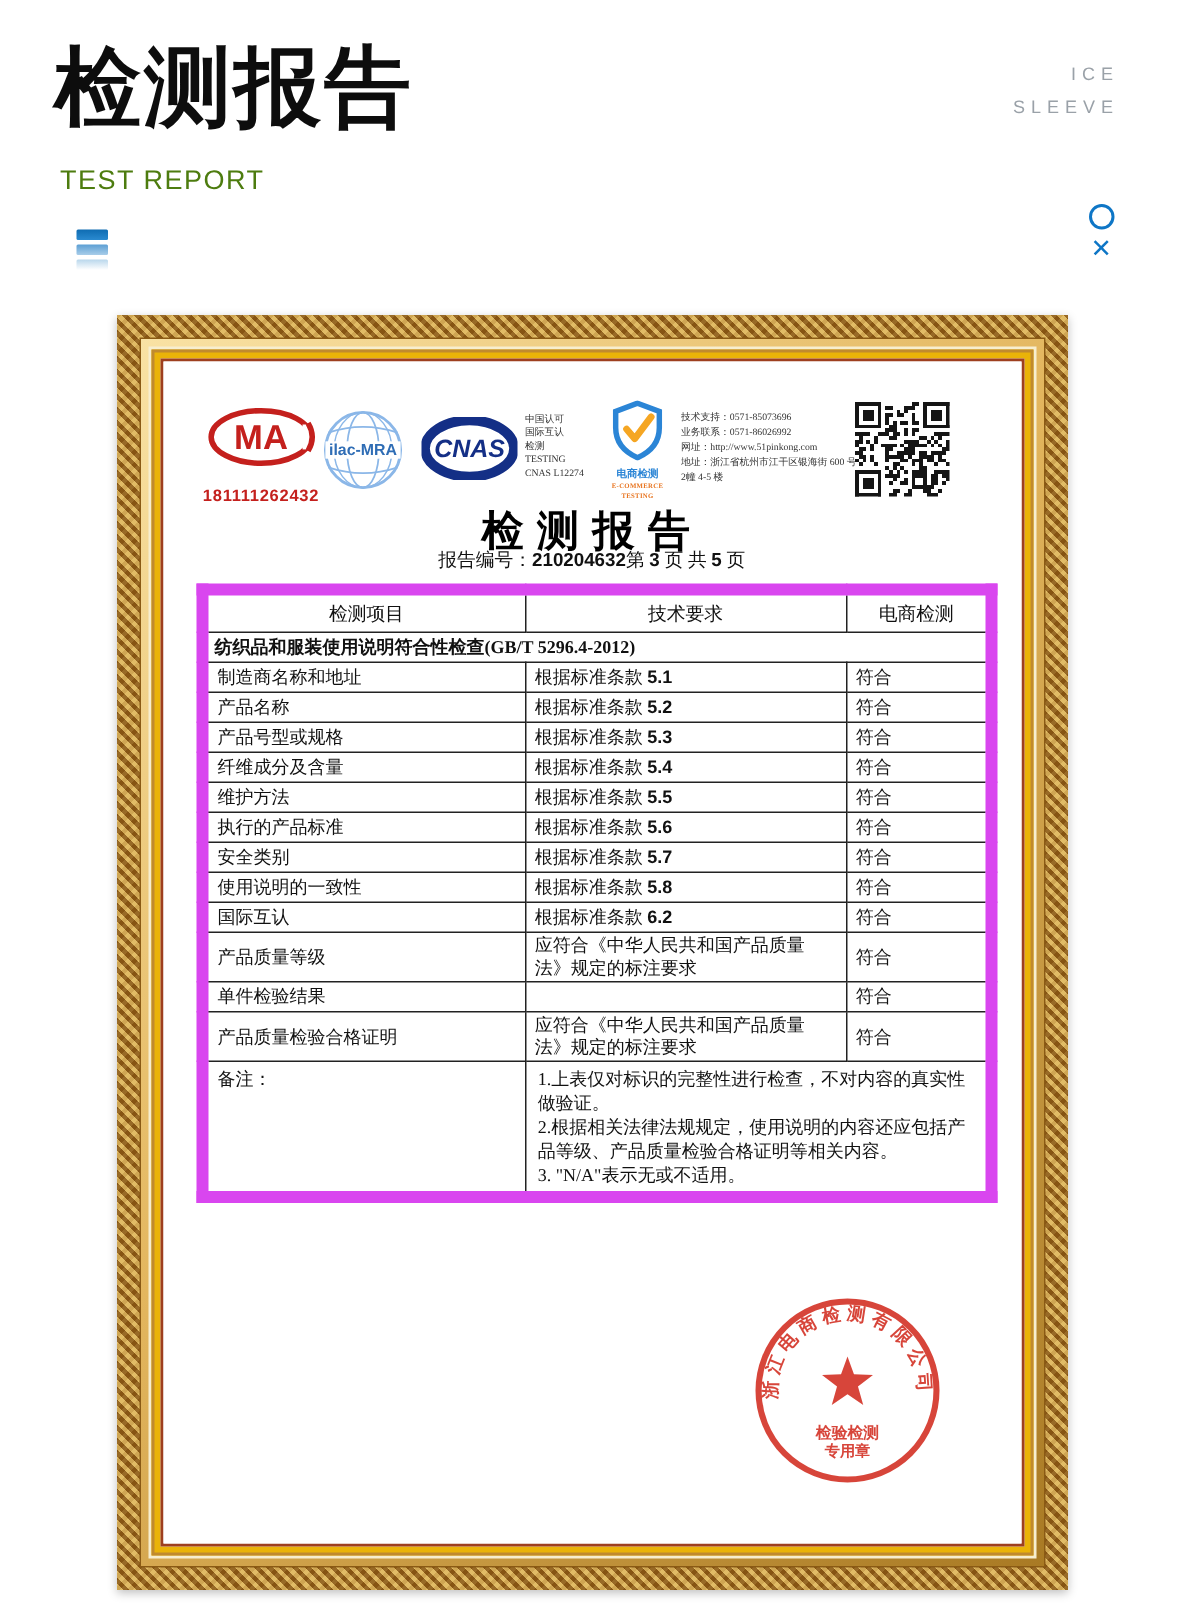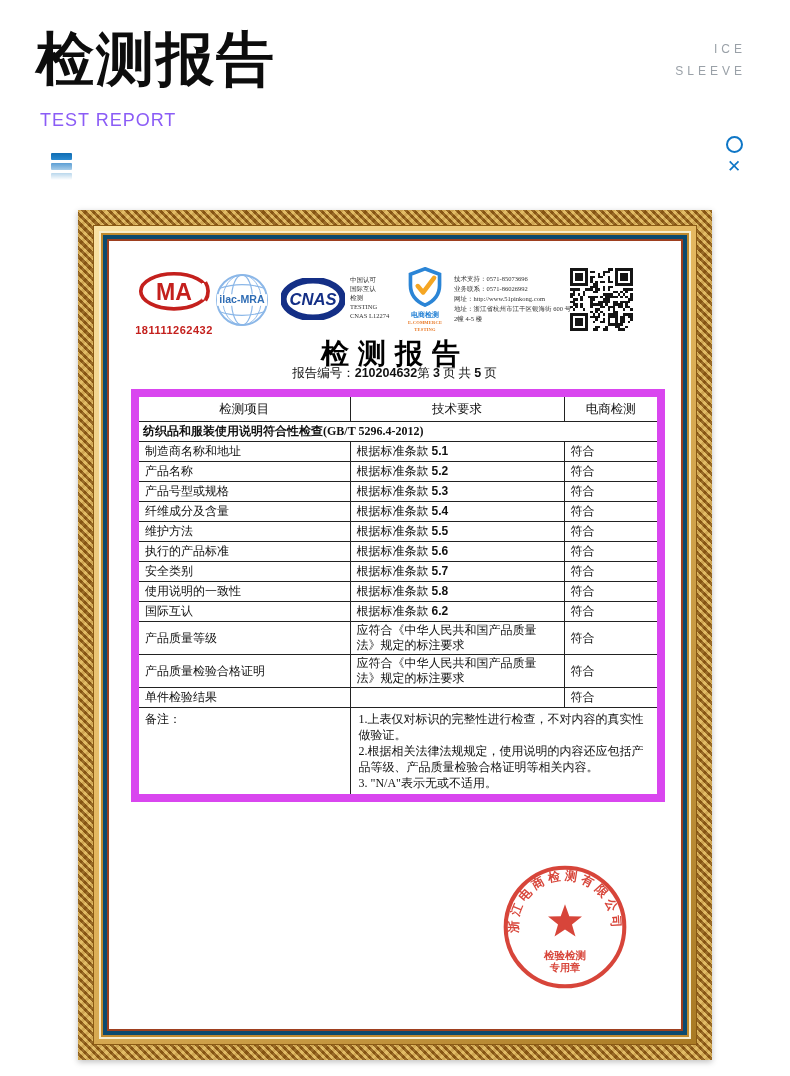--- a/index.html
+++ b/index.html
@@ -2,42 +2,42 @@
 <html><head>
 <meta charset="utf-8">
 <style>
   html,body{margin:0;padding:0;background:#fff;}
   .screen{position:relative;width:790px;height:1076px;background:#fff;overflow:hidden;
           font-family:"Liberation Sans","DejaVu Sans",sans-serif;}
 
   
   .hero-title{position:absolute;left:36px;top:30px;font-size:58px;font-weight:900;
               letter-spacing:2px;color:#0d0d0d;line-height:1;}
-  .hero-sub{position:absolute;left:40px;top:110px;font-size:18px;color:#8b5cf6;letter-spacing:1px;}
+  .hero-sub{position:absolute;left:40px;top:110px;font-size:18px;color:#4d7c0f;letter-spacing:1px;}
   .brand{position:absolute;right:44px;top:38px;text-align:right;color:#9aa1a8;
          font-size:12px;letter-spacing:4px;line-height:22px;}
   .menu-icon{position:absolute;left:51px;top:153px;width:21px;}
   .menu-icon i{display:block;width:21px;height:7px;border-radius:1px;margin-bottom:3px;}
   .menu-icon i:nth-child(1){background:linear-gradient(#0f6cb2,#2a8ad0);}
   .menu-icon i:nth-child(2){background:linear-gradient(#5c9fd4,#a8cde9);}
   .menu-icon i:nth-child(3){background:linear-gradient(#b9d7ec,rgba(255,255,255,0.05));}
   .ring-icon{position:absolute;left:726px;top:136px;width:13px;height:13px;
              border:2.5px solid #0e76c6;border-radius:50%;}
   .x-icon{position:absolute;left:727px;top:156px;font-size:17px;font-weight:bold;color:#0e76c6;}
 
   
   .frame{position:absolute;left:78px;top:210px;width:634px;height:850px;box-sizing:border-box;
          padding:15px;background-color:#9a651c;
          background-image:repeating-linear-gradient(45deg,rgba(255,223,130,.55) 0 3px,rgba(122,74,14,.55) 3px 6px),
                           repeating-linear-gradient(-45deg,rgba(255,226,140,.35) 0 3px,rgba(140,88,20,.35) 3px 6px);
          box-shadow:0 2px 6px rgba(0,0,0,.25);}
   .f-bevel{height:100%;box-sizing:border-box;padding:5px;border:1px solid #8a5a14;
            background:linear-gradient(135deg,#f9e2a4,#e3b65e 45%,#a97a24 100%);}
   .f-mat{height:100%;box-sizing:border-box;padding:2px;background:#f7eecf;}
-  .f-gold{height:100%;box-sizing:border-box;border:2px solid #c08a2e;background:#0c4a6e;padding:4px;}
+  .f-gold{height:100%;box-sizing:border-box;border:2px solid #c08a2e;background:#eab308;padding:4px;}
   .f-maroon{height:100%;box-sizing:border-box;border:2px solid #9e3f1f;background:#fff;}
   .paper{position:relative;width:100%;height:100%;background:#fff;
          font-family:"Liberation Serif","DejaVu Serif",serif;color:#111;}
 
   
   .cma{position:absolute;left:25px;top:30px;width:80px;text-align:center;}
   .cma-num{margin-top:1px;font-family:"Liberation Sans",sans-serif;font-size:11px;
            font-weight:bold;color:#c4201d;letter-spacing:.5px;}
   .ilac{position:absolute;left:106px;top:32px;}
   .cnas{position:absolute;left:172px;top:37px;}
@@ -450,27 +450,27 @@
                       <td class="c-item">国际互认</td>
                       <td class="c-req">根据标准条款 <b>6.2</b></td>
                       <td class="c-res">符合</td>
                     </tr>
                     <tr>
                       <td class="c-item">产品质量等级</td>
                       <td class="c-req">应符合《中华人民共和国产品质量法》规定的标注要求</td>
                       <td class="c-res">符合</td>
                     </tr>
                     <tr>
+                      <td class="c-item">单件检验结果</td>
+                      <td class="c-req"></td>
+                      <td class="c-res">符合</td>
+                    </tr>
+                    <tr>
                       <td class="c-item">产品质量检验合格证明</td>
                       <td class="c-req">应符合《中华人民共和国产品质量法》规定的标注要求</td>
-                      <td class="c-res">符合</td>
-                    </tr>
-                    <tr>
-                      <td class="c-item">单件检验结果</td>
-                      <td class="c-req"></td>
                       <td class="c-res">符合</td>
                     </tr>
                   </tbody>
                 <tbody>
                   <tr class="notes">
                     <td class="notes-label" style="width:92px">备注：</td>
                     <td colspan="2" class="notes-content">
                         <div>1.上表仅对标识的完整性进行检查，不对内容的真实性做验证。</div>
                         <div>2.根据相关法律法规规定，使用说明的内容还应包括产品等级、产品质量检验合格证明等相关内容。</div>
                         <div>3. "N/A"表示无或不适用。</div>

